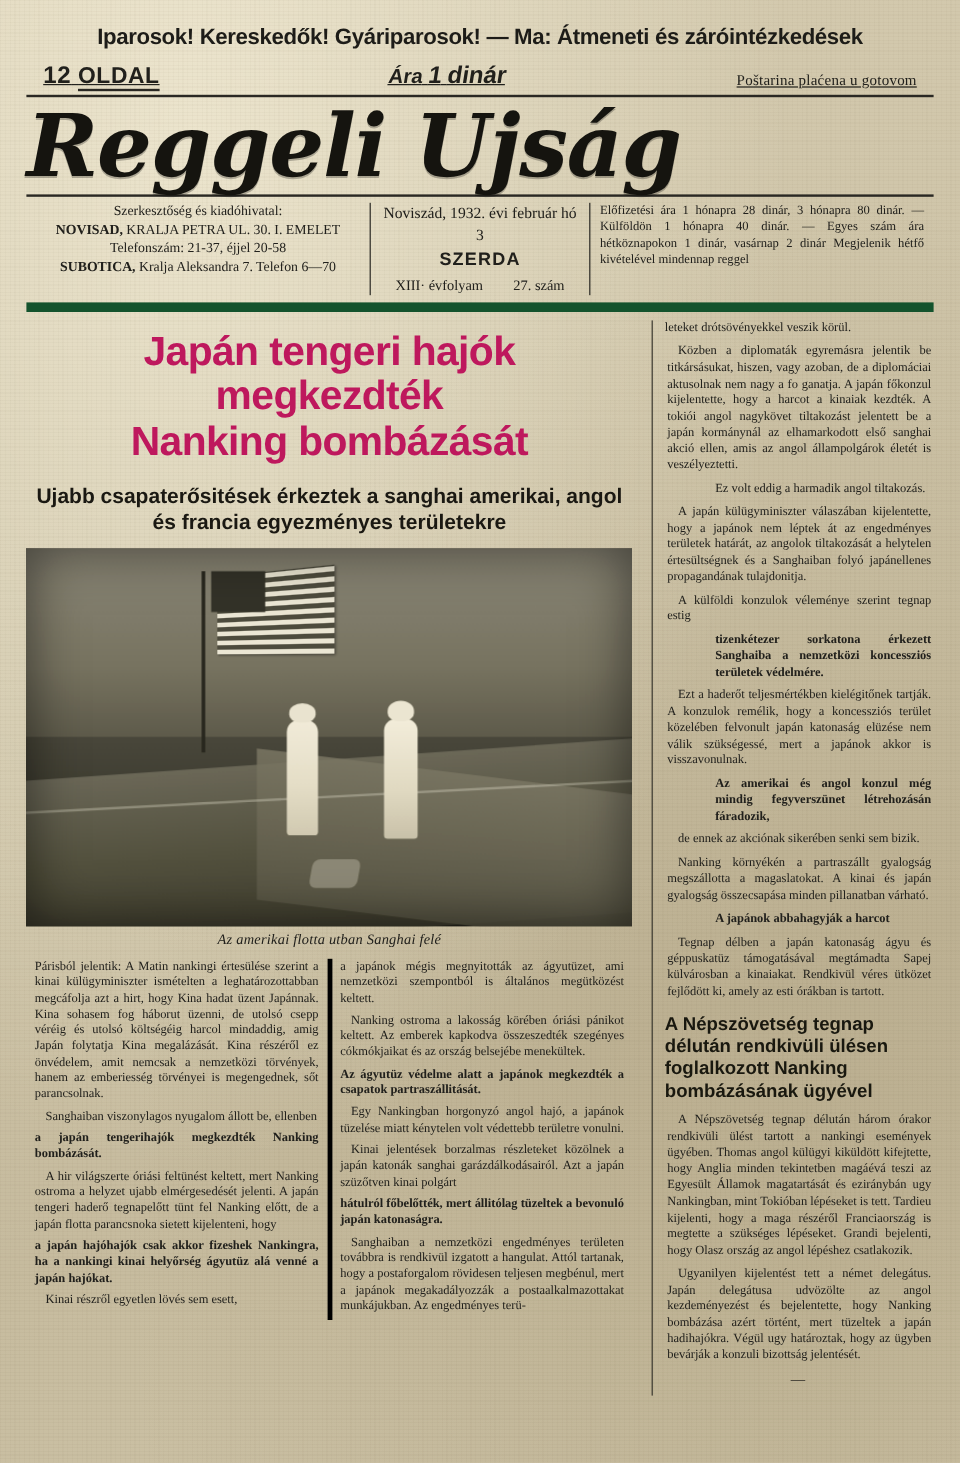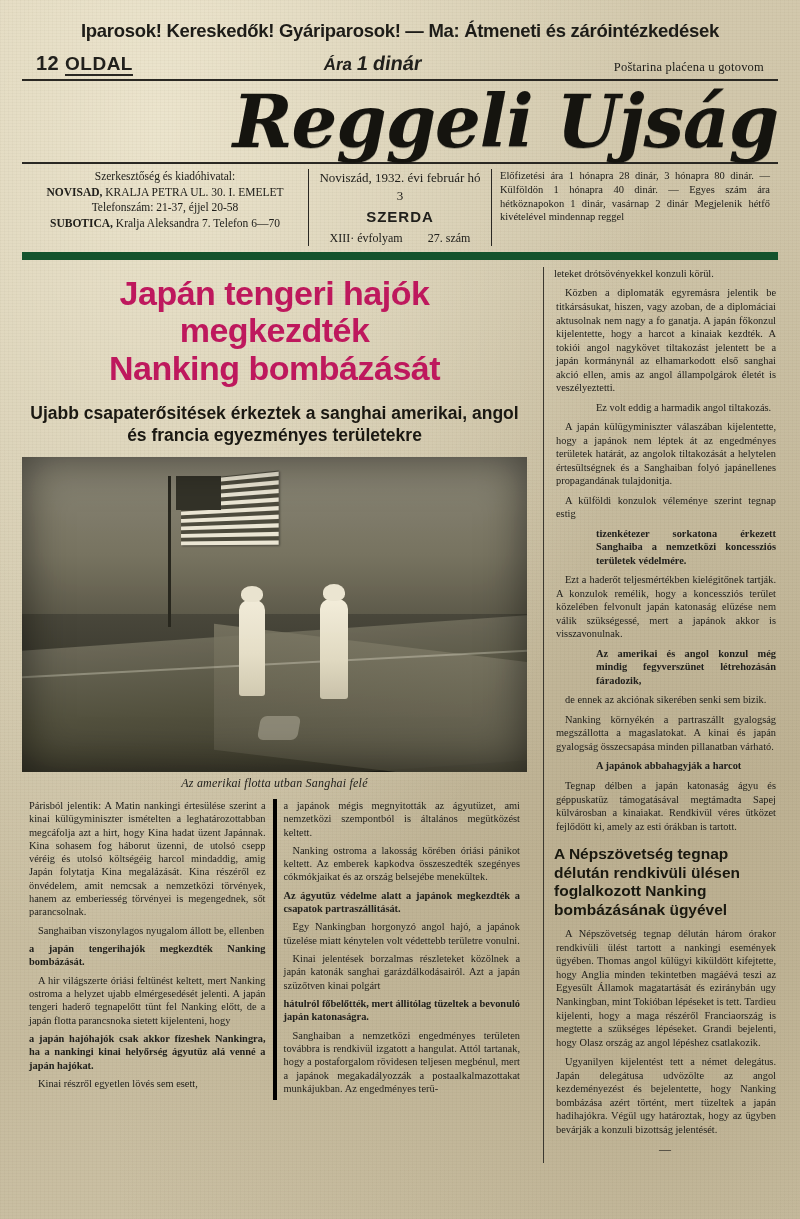--- a/index.html
+++ b/index.html
@@ -37,20 +37,21 @@
     letter-spacing:-.3px;
     padding-top:20px;
     color:#1d1c18;
     white-space:nowrap;
   }
   .subtop{
     display:flex;align-items:flex-end;justify-content:space-between;
     margin-top:10px;
     padding:0 14px 4px 14px;
     border-bottom:2px solid #2a2823;
+    text-decoration:underline;
   }
   .pages{
     font-family:"Liberation Sans", sans-serif;
     font-weight:bold;font-size:19px;letter-spacing:.5px;
   }
   .pages .num{font-size:20px;}
   .pages .word{border-bottom:2px solid #2a2823;padding-bottom:0px;}
   .price{
     font-family:"Liberation Sans", sans-serif;
     font-weight:bold;font-size:17px;
@@ -58,21 +59,21 @@
     letter-spacing:0px;
   }
   .price .big{font-size:20px;}
   .postal{
     font-family:"Liberation Serif", serif;
     font-size:12.5px;letter-spacing:.2px;
   }
 
   
   .masthead{
-    text-align:right;
+    text-align:left;
     padding:4px 0 2px 0;
     font-family:"DejaVu Serif", serif;
     font-weight:bold;
     font-style:italic;
     font-size:72px;
     line-height:1.02;
     letter-spacing:-1px;
     color:#15140f;
     text-shadow:0 1px 0 rgba(0,0,0,.25);
   }
@@ -273,21 +274,21 @@
           <p>Kinai jelentések borzalmas részleteket közölnek a japán katonák sanghai garázdálkodásairól. Azt a japán szüzőtven kinai polgárt</p>
           <p class="noind"><b>hátulról főbelőtték, mert állitólag tüzeltek a bevonuló japán katonaságra.</b></p>
           <p>Sanghaiban a nemzetközi engedményes területen továbbra is rendkivül izgatott a hangulat. Attól tartanak, hogy a postaforgalom rövidesen teljesen megbénul, mert a japánok megakadályozzák a postaalkalmazottakat munkájukban. Az engedményes terü-</p>
         </div>
       </div>
     </div>
 
     <div class="rule"></div>
 
     <div class="colR">
-      <div class="topfrag">leteket drótsövényekkel konzuli körül.</div>
+      <div class="topfrag">leteket drótsövényekkel veszik körül.</div>
       <div class="rtext">
         <p>Közben a diplomaták egyremásra jelentik be titkársásukat, hiszen, vagy azoban, de a diplomáciai aktusolnak nem nagy a fo ganatja. A japán főkonzul kijelentette, hogy a harcot a kinaiak kezdték. A tokiói angol nagykövet tiltakozást jelentett be a japán kormánynál az elhamarkodott első sanghai akció ellen, amis az angol állampolgárok életét is veszélyeztetti.</p>
         <p class="first">Ez volt eddig a harmadik angol tiltakozás.</p>
         <p>A japán külügyminiszter válaszában kijelentette, hogy a japánok nem léptek át az engedményes területek határát, az angolok tiltakozását a helytelen értesültségnek és a Sanghaiban folyó japánellenes propagandának tulajdonitja.</p>
         <p>A külföldi konzulok véleménye szerint tegnap estig</p>
         <p class="first"><b>tizenkétezer sorkatona érkezett Sanghaiba a nemzetközi koncessziós területek védelmére.</b></p>
         <p>Ezt a haderőt teljesmértékben kielégitőnek tartják. A konzulok remélik, hogy a koncessziós terület közelében felvonult japán katonaság elüzése nem válik szükségessé, mert a japánok akkor is visszavonulnak.</p>
         <p class="first"><b>Az amerikai és angol konzul még mindig fegyverszünet létrehozásán fáradozik,</b></p>
         <p>de ennek az akciónak sikerében senki sem bizik.</p>
         <p>Nanking környékén a partraszállt gyalogság megszállotta a magaslatokat. A kinai és japán gyalogság összecsapása minden pillanatban várható.</p>

